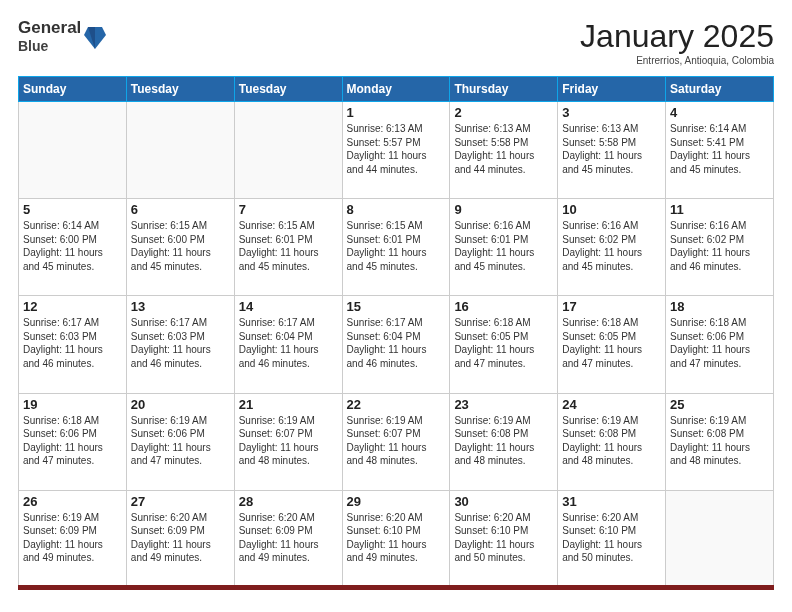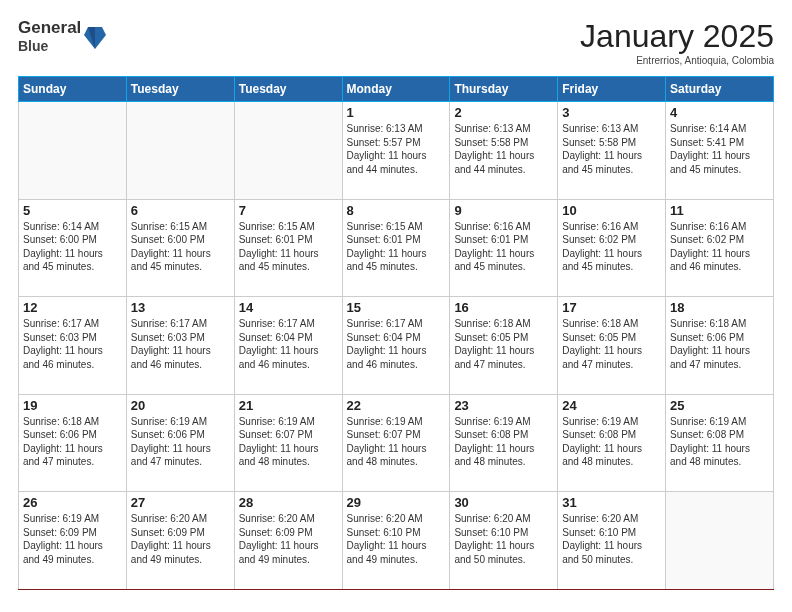--- a/index.html
+++ b/index.html
@@ -76,21 +76,21 @@
     }
     .day-info {
       font-size: 10px;
       line-height: 1.35;
       color: #333;
     }
     .empty-cell {
       background: #f9f9f9;
     }
     tr:last-child td {
-      border-bottom: 1px solid #7f1d1d;
+      border-bottom: 5px solid #7f1d1d;
     }
   </style>
 </head>
 <body>
 
 <div class="page">
   <div class="header">
     <div class="logo">
       <div class="logo-text">
         <span style="font-size:17px;font-weight:bold;color:#333;line-height:1.2;">General</span>

